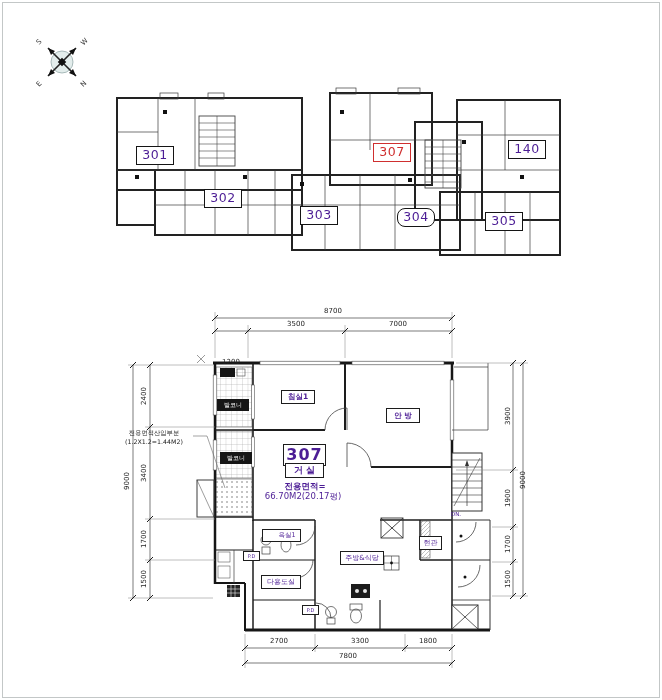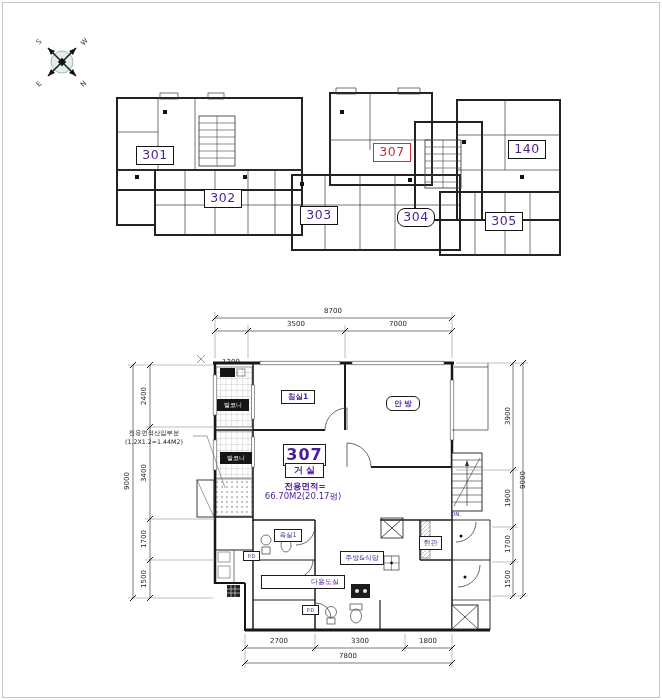--- a/index.html
+++ b/index.html
@@ -340,29 +340,29 @@
 
 <div class="lbl unit" style="left:136px;top:146px;">301</div>
 <div class="lbl unit" style="left:204px;top:189px;">302</div>
 <div class="lbl unit" style="left:300px;top:206px;">303</div>
 <div class="lbl unit" style="left:397px;top:208px;border-radius:8px;">304</div>
 <div class="lbl unit" style="left:485px;top:212px;">305</div>
 <div class="lbl unit" style="left:508px;top:140px;">140</div>
 <div class="lbl unit red" style="left:373px;top:143px;">307</div>
 
 <div class="lbl box" style="left:281px;top:390px;width:32px;height:12px;font-size:7.5px;font-weight:bold;">침실1</div>
-<div class="lbl box" style="left:386px;top:396px;width:32px;height:13px;font-size:7.5px;font-weight:bold;border-radius:6px;">안 방</div>
+<div class="lbl box" style="left:386px;top:408px;width:32px;height:13px;font-size:7.5px;font-weight:bold;">안 방</div>
 <div class="lbl dark" style="left:217px;top:399px;width:30px;height:10px;font-size:6px;">발코니</div>
 <div class="lbl dark" style="left:220px;top:452px;width:30px;height:10px;font-size:6px;">발코니</div>
 <div class="lbl box" style="left:283px;top:444px;width:41px;height:20px;font-size:16px;font-weight:bold;border-width:1.5px;letter-spacing:1px;">307</div>
 <div class="lbl box" style="left:285px;top:463px;width:37px;height:13px;font-size:9px;font-weight:bold;border-width:1.2px;">거 실</div>
 <div class="lbl" style="left:265px;top:482px;width:80px;font-size:8.5px;font-weight:bold;">전용면적=</div>
 <div class="lbl" style="left:248px;top:492px;width:110px;font-size:8.5px;font-weight:normal;">66.70M2(20.17평)</div>
-<div class="lbl box" style="left:274px;top:529px;width:26px;height:11px;font-size:6.5px;">욕실1</div>
-<div class="lbl box" style="left:261px;top:575px;width:38px;height:12px;font-size:7px;padding-left:44px;">다용도실</div>
+<div class="lbl box" style="left:262px;top:529px;width:26px;height:11px;font-size:6.5px;padding-left:11px;">욕실1</div>
+<div class="lbl box" style="left:261px;top:575px;width:38px;height:12px;font-size:7px;">다용도실</div>
 <div class="lbl box" style="left:340px;top:551px;width:42px;height:12px;font-size:7px;">주방&amp;식당</div>
 <div class="lbl box" style="left:419px;top:536px;width:21px;height:12px;font-size:7px;">현관</div>
 <div class="lbl" style="left:451px;top:512px;font-size:5.5px;">DN.</div>
 <div class="lbl box" style="left:243px;top:551px;width:15px;height:8px;font-size:5px;">P.D</div>
 <div class="lbl box" style="left:302px;top:605px;width:15px;height:8px;font-size:5px;">P.D</div>
 
 <div class="ann" style="left:114px;top:428px;width:80px;">
   <div>전용면적산입부분</div>
   <div>(1.2X1.2=1.44M2)</div>
 </div>

